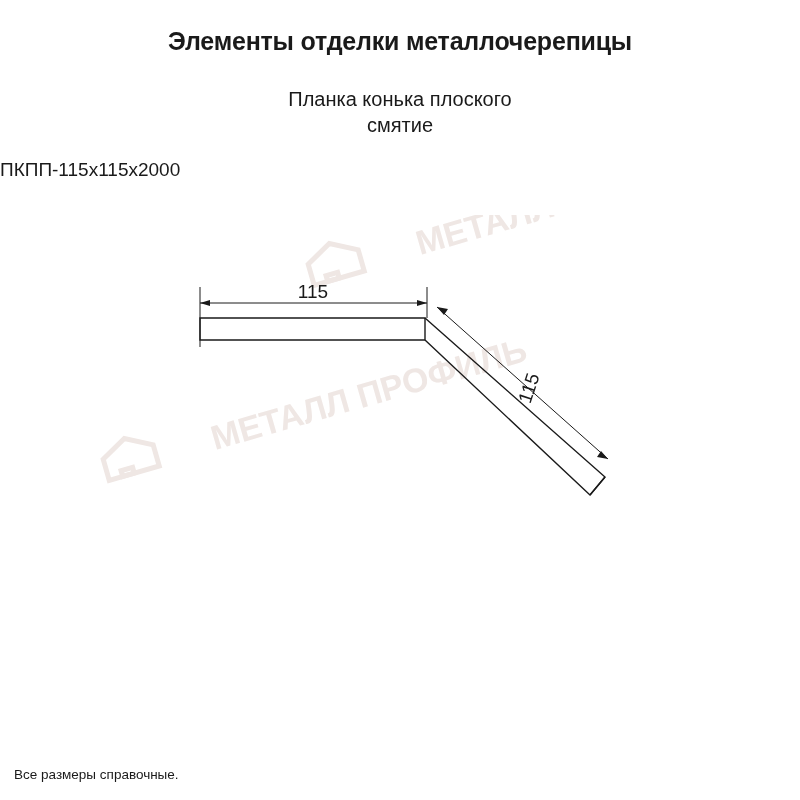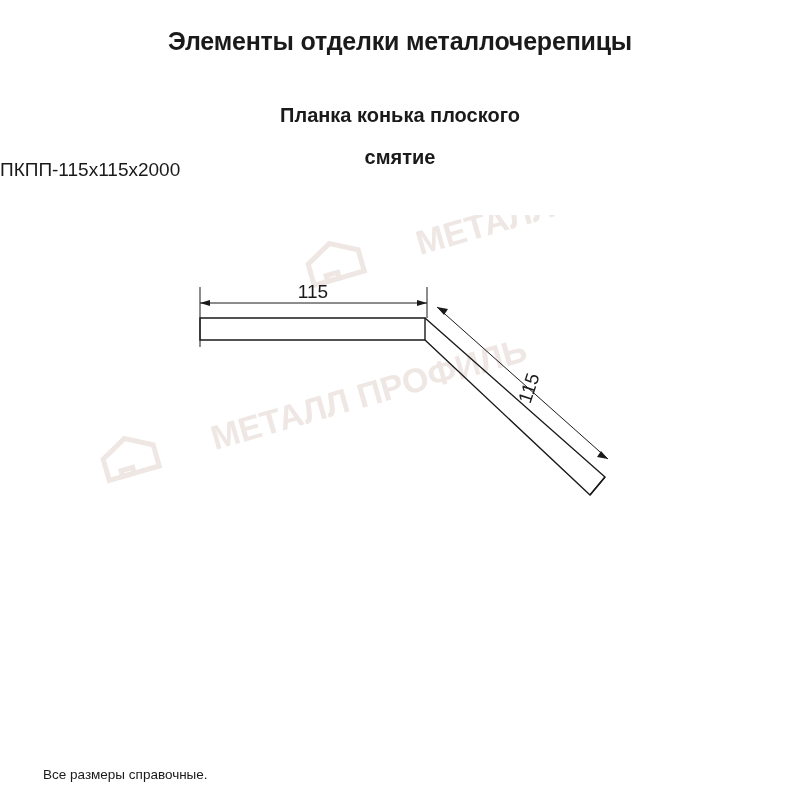--- a/index.html
+++ b/index.html
@@ -37,22 +37,21 @@
   .subtitle-block {
     position: absolute;
     top: 86px;
     left: 0;
     width: 800px;
     text-align: center;
   }
   .subtitle-line {
     font-size: 20px;
     line-height: 26px;
-    font-weight: bold;
-    margin-top: 16px;
+    font-weight: normal;
   }
   .code-line {
     position: absolute;
     top: 158px;
     left: 0;
     width: 800px;
     text-align: left;
     font-size: 19px;
     line-height: 24px;
   }
@@ -63,21 +62,20 @@
     width: 800px;
     height: 420px;
   }
   .footer {
     position: absolute;
     left: 14px;
     bottom: 16px;
     font-size: 13.5px;
     line-height: 19px;
     color: #1a1a1a;
-    margin-left: 29px;
   }
   svg { display: block; }
   text { font-family: "Liberation Sans", sans-serif; }
 </style>
 </head>
 <body>
 
 <div class="page">
 
   <div class="header">

